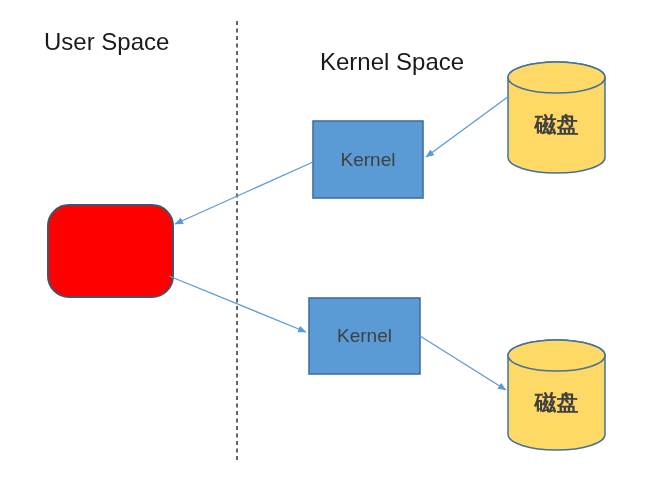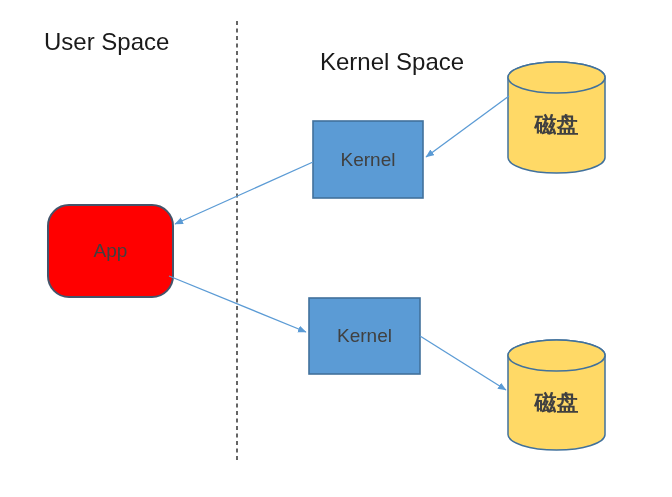--- a/index.html
+++ b/index.html
@@ -83,17 +83,16 @@
     <line x1="313" y1="162" x2="175" y2="224" stroke-width="1.3" marker-end="url(#arrowhead)" stroke="#5B9BD5"></line>
     <line x1="169" y1="276" x2="306" y2="332" stroke-width="1.3" marker-end="url(#arrowhead)" stroke="#5B9BD5"></line>
     <line x1="420" y1="336" x2="506" y2="390" stroke-width="1.3" marker-end="url(#arrowhead)" stroke="#5B9BD5"></line>
   </svg>
 
   <div class="heading user">User Space</div>
   <div class="heading kern">Kernel Space</div>
 
   <div class="node-label kernel-top">Kernel</div>
   <div class="node-label kernel-bottom">Kernel</div>
-  <div class="node-label app">App</div>
   <div class="node-label disk disk-top">磁盘</div>
   <div class="node-label disk disk-bottom">磁盘</div>
 
 </div>
 
 </body></html>

